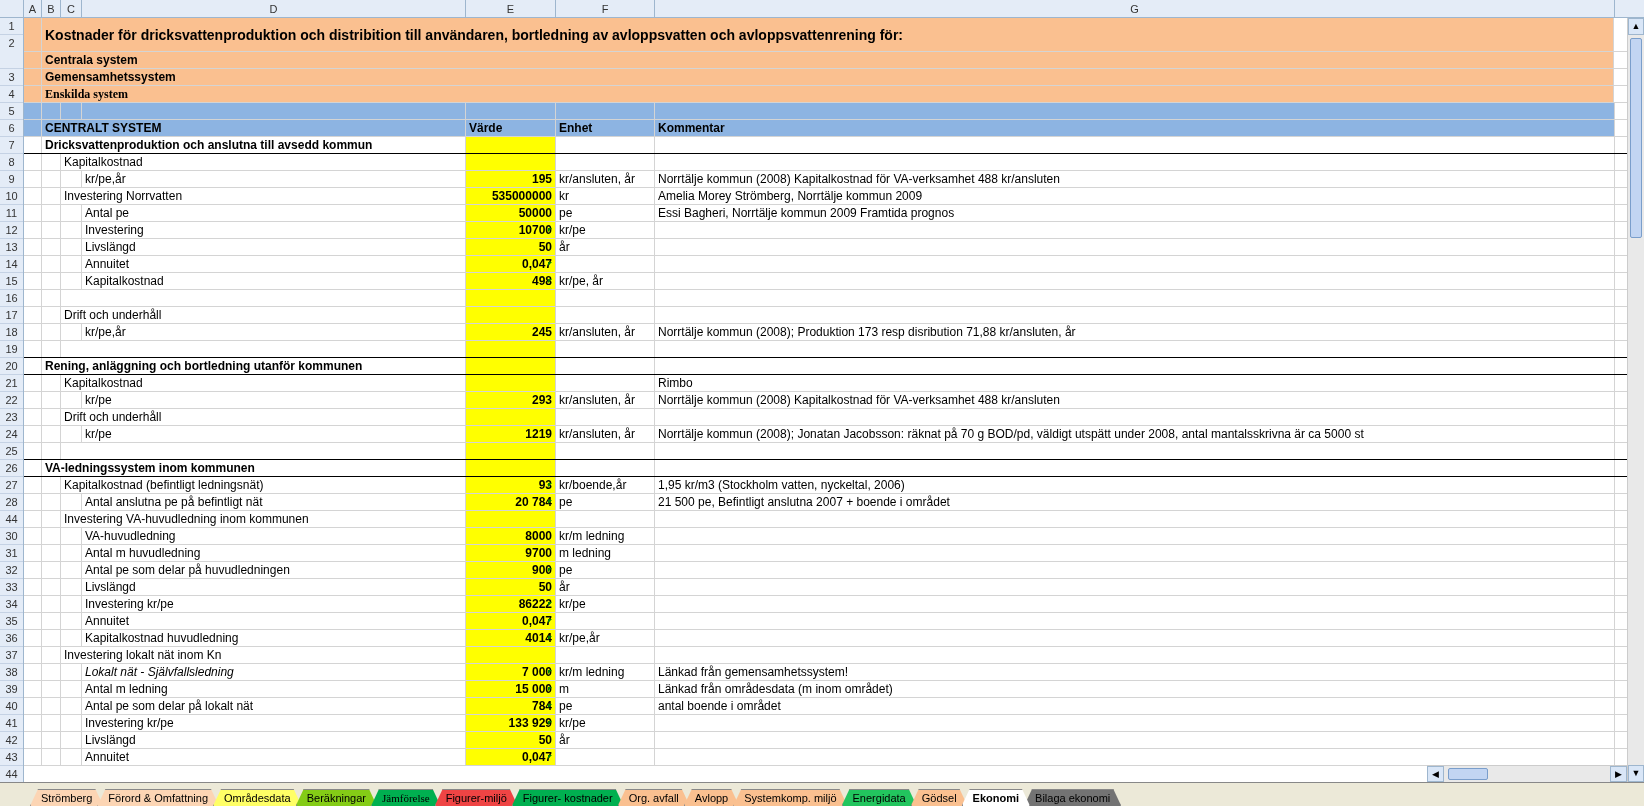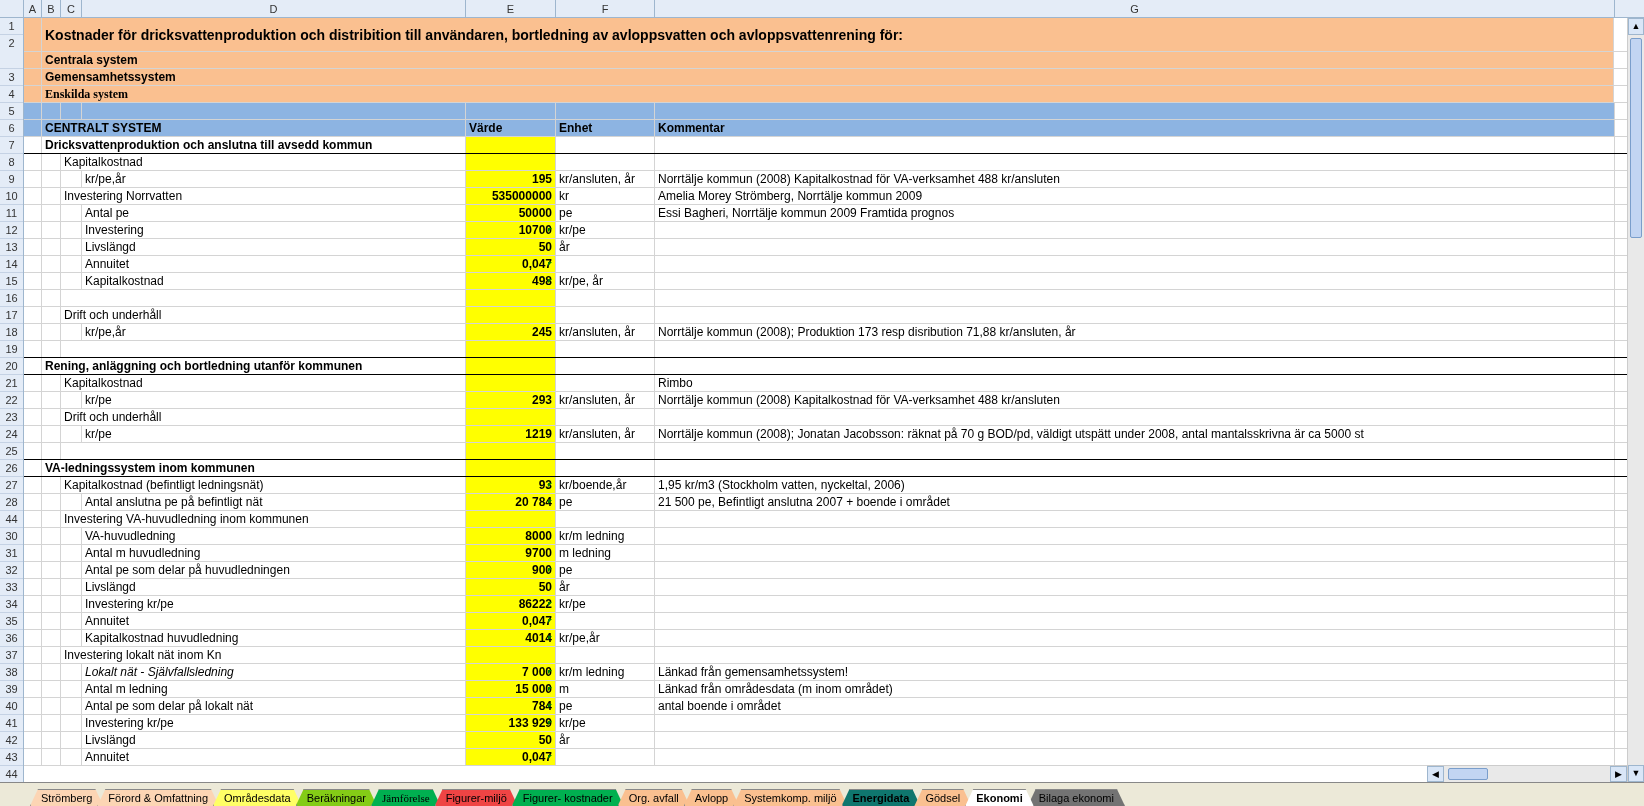--- a/index.html
+++ b/index.html
@@ -477,21 +477,21 @@
       <div class="tab" style="background: rgb(252, 213, 180);">Strömberg</div>
       <div class="tab" style="background: rgb(252, 213, 180);">Förord &amp; Omfattning</div>
       <div class="tab" style="background: rgb(255, 255, 102);">Områdesdata</div>
       <div class="tab" style="background: #84cc16;">Beräkningar</div>
       <div class="tab" style="background: rgb(0, 176, 80); font-family: Liberation Serif, serif;">Jämförelse</div>
       <div class="tab" style="background: #ef4444;">Figurer-miljö</div>
       <div class="tab" style="background: rgb(0, 176, 80);">Figurer- kostnader</div>
       <div class="tab" style="background: rgb(250, 192, 144);">Org. avfall</div>
       <div class="tab" style="background: rgb(250, 192, 144);">Avlopp</div>
       <div class="tab" style="background: rgb(250, 192, 144);">Systemkomp. miljö</div>
-      <div class="tab" style="background: #0f766e; font-weight: bold;">Energidata</div>
+      <div class="tab" style="background: #22c55e;">Energidata</div>
       <div class="tab" style="background: rgb(250, 192, 144);">Gödsel</div>
       <div class="tab active" style="background: rgb(255, 255, 255);">Ekonomi</div>
       <div class="tab" style="background: #737373;">Bilaga ekonomi</div>
     </div>
 
   <div class="vscroll">
     <div class="btn up">▲</div>
     <div class="thumb"></div>
     <div class="btn down">▼</div>
   </div>

